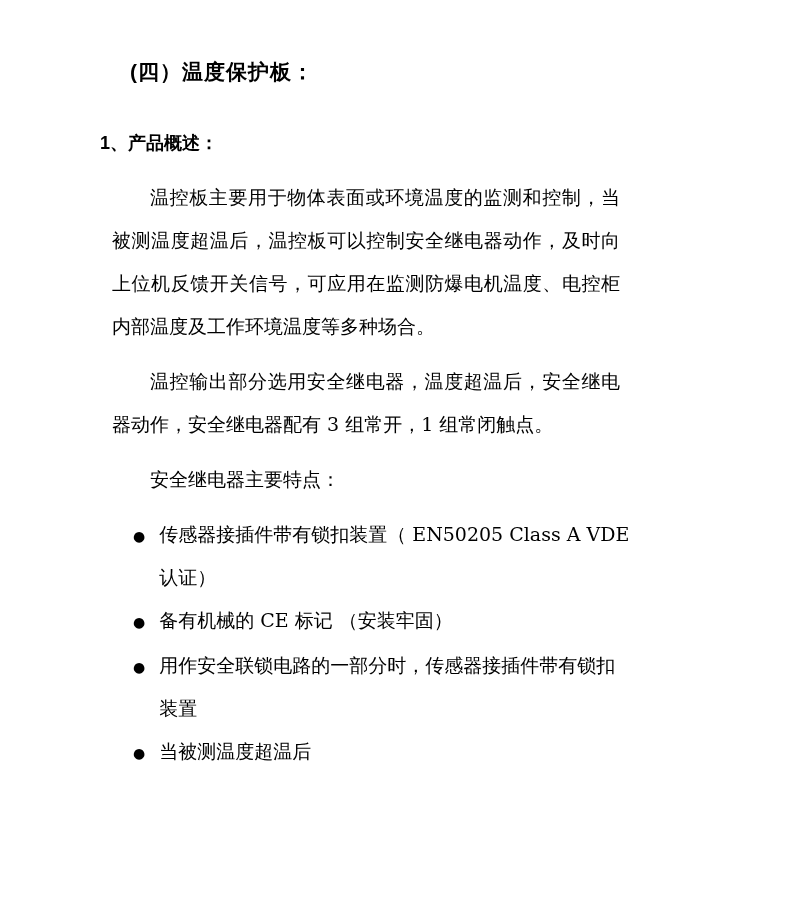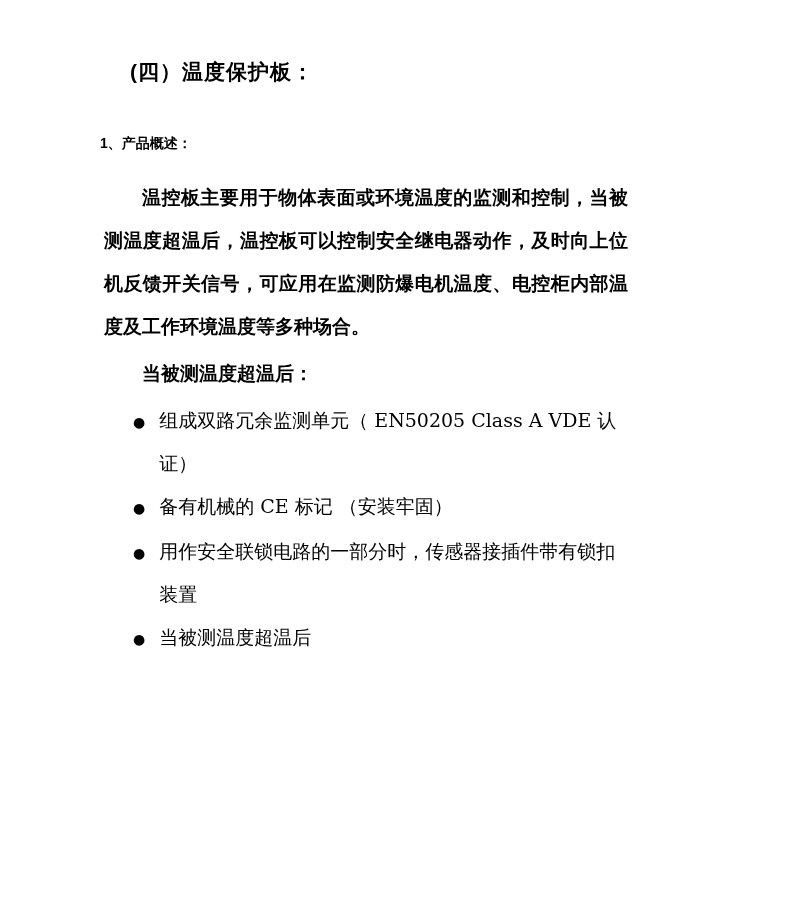--- a/index.html
+++ b/index.html
@@ -25,34 +25,33 @@
     font-family: "Liberation Sans", sans-serif;
     font-weight: bold;
     font-size: 21px;
     line-height: 28px;
     letter-spacing: 1px;
   }
   .section-heading {
     margin: 44px 0 0 0;
     font-family: "Liberation Sans", sans-serif;
     font-weight: bold;
-    font-size: 14px;
+    font-size: 18px;
     line-height: 26px;
   }
   .body-text {
     margin-top: 20px;
     font-family: "DejaVu Serif", "Liberation Serif", serif;
     font-size: 19px;
     line-height: 43px;
     text-align: justify;
   }
   .body-text p {
-    margin: 4px;
+    margin: 12px;
     text-indent: 38px;
-    font-weight: bold;
   }
   ul.bullets {
     list-style: none;
     margin: 0;
     padding: 0 0 0 33px;
     text-align: left;
   }
   ul.bullets li {
     display: flex;
     align-items: baseline;
@@ -75,27 +74,28 @@
 
   <h1 class="doc-title">(四）温度保护板：</h1>
 
   <h2 class="section-heading">1、产品概述：</h2>
 
   <div class="body-text">
 
     <p>温控板主要用于物体表面或环境温度的监测和控制，当被测温度超温后，温控板可以控制安全继电器动作，及时向上位机反馈开关信号，可应用在监测防爆电机温度、电控柜内部温度及工作环境温度等多种场合。</p>
 
 
+    <p>温控输出部分选用安全继电器，温度超温后，安全继电器动作，安全继电器配有 3 组常开，1 组常闭触点。</p>
 
-    <p>当被测温度超温后：</p>
+    <p>安全继电器主要特点：</p>
 
     <ul class="bullets">
       <li>
         <span class="bullet-marker">●</span>
-        <span class="bullet-text">组成双路冗余监测单元（ EN50205 Class A VDE 认证）</span>
+        <span class="bullet-text">传感器接插件带有锁扣装置（ EN50205 Class A VDE 认证）</span>
       </li>
       <li>
         <span class="bullet-marker">●</span>
         <span class="bullet-text">备有机械的 CE 标记 （安装牢固）</span>
       </li>
       <li>
         <span class="bullet-marker">●</span>
         <span class="bullet-text">用作安全联锁电路的一部分时，传感器接插件带有锁扣装置</span>
       </li>
       <li>

